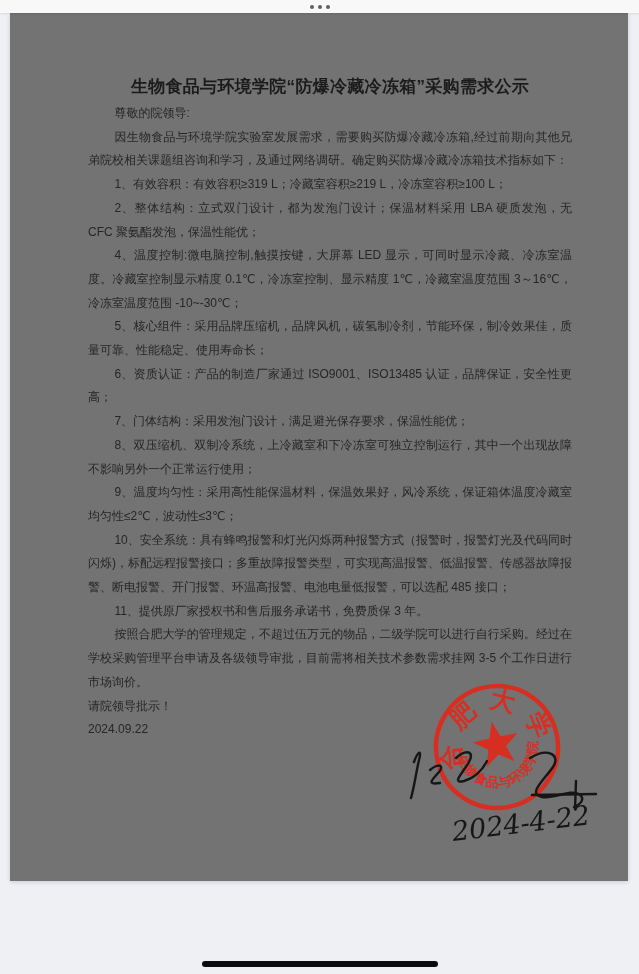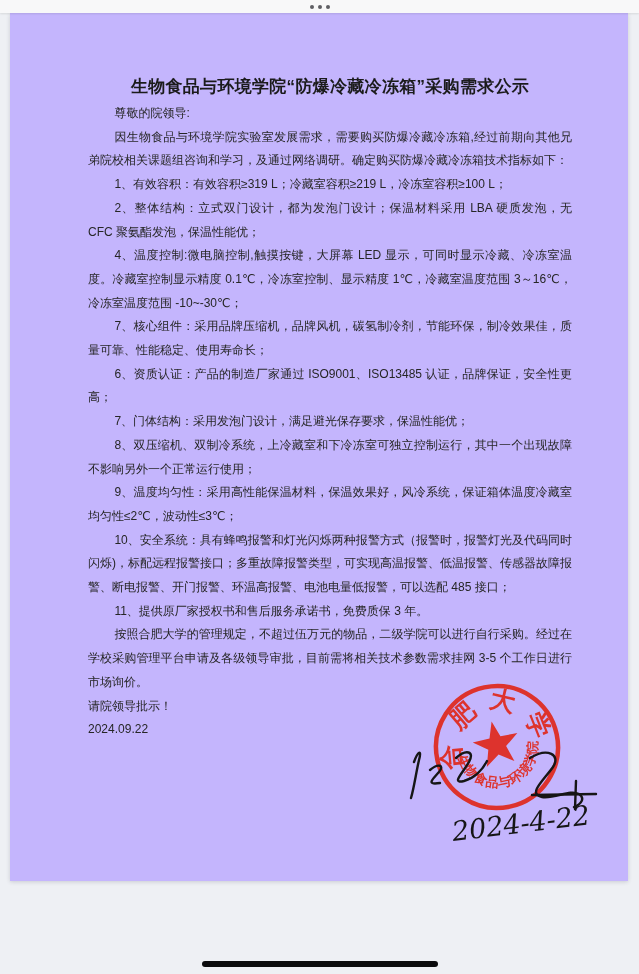--- a/index.html
+++ b/index.html
@@ -26,21 +26,21 @@
   }
   .handle-dots i {
     width: 4px; height: 4px; border-radius: 50%;
     background: #5f5f64; display: block;
   }
 
   
   .page {
     position: absolute; left: 10px; top: 13px;
     width: 618px; height: 868px;
-    background: #c4b5fd;
+    background: #737373;
     box-shadow: 0 1px 4px rgba(40,40,60,0.18);
     z-index: 1;
   }
   .content {
     position: absolute; left: 78px; top: 0; width: 484px;
     color: #242424;
   }
   .doc-title {
     margin: 62px 0 4px 0;
     font-size: 17px; font-weight: bold; text-align: center;
@@ -91,21 +91,21 @@
 
       <h1 class="doc-title">生物食品与环境学院“防爆冷藏冷冻箱”采购需求公示</h1>
 
       <div class="body-text">
         <p class="indent">尊敬的院领导:</p>
         <p class="indent">因生物食品与环境学院实验室发展需求，需要购买防爆冷藏冷冻箱,经过前期向其他兄弟院校相关课题组咨询和学习，及通过网络调研。确定购买防爆冷藏冷冻箱技术指标如下：</p>
 
         <p class="indent">1、有效容积：有效容积≥319 L；冷藏室容积≥219 L，冷冻室容积≥100 L；</p>
         <p class="indent">2、整体结构：立式双门设计，都为发泡门设计；保温材料采用 LBA 硬质发泡，无 CFC 聚氨酯发泡，保温性能优；</p>
         <p class="indent">4、温度控制:微电脑控制,触摸按键，大屏幕 LED 显示，可同时显示冷藏、冷冻室温度。冷藏室控制显示精度 0.1℃，冷冻室控制、显示精度 1℃，冷藏室温度范围 3～16℃，冷冻室温度范围 -10~-30℃；</p>
-        <p class="indent">7、核心组件：采用品牌压缩机，品牌风机，碳氢制冷剂，节能环保，制冷效果佳，质量可靠、性能稳定、使用寿命长；</p>
+        <p class="indent">5、核心组件：采用品牌压缩机，品牌风机，碳氢制冷剂，节能环保，制冷效果佳，质量可靠、性能稳定、使用寿命长；</p>
         <p class="indent">6、资质认证：产品的制造厂家通过 ISO9001、ISO13485 认证，品牌保证，安全性更高；</p>
         <p class="indent">7、门体结构：采用发泡门设计，满足避光保存要求，保温性能优；</p>
         <p class="indent">8、双压缩机、双制冷系统，上冷藏室和下冷冻室可独立控制运行，其中一个出现故障不影响另外一个正常运行使用；</p>
         <p class="indent">9、温度均匀性：采用高性能保温材料，保温效果好，风冷系统，保证箱体温度冷藏室均匀性≤2℃，波动性≤3℃；</p>
         <p class="indent">10、安全系统：具有蜂鸣报警和灯光闪烁两种报警方式（报警时，报警灯光及代码同时闪烁)，标配远程报警接口；多重故障报警类型，可实现高温报警、低温报警、传感器故障报警、断电报警、开门报警、环温高报警、电池电量低报警，可以选配 485 接口；</p>
         <p class="indent">11、提供原厂家授权书和售后服务承诺书，免费质保 3 年。</p>
 
         <p class="indent">按照合肥大学的管理规定，不超过伍万元的物品，二级学院可以进行自行采购。经过在学校采购管理平台申请及各级领导审批，目前需将相关技术参数需求挂网 3-5 个工作日进行市场询价。</p>
         <p class="center-line">请院领导批示！</p>
         <p class="center-line">2024.09.22</p>

